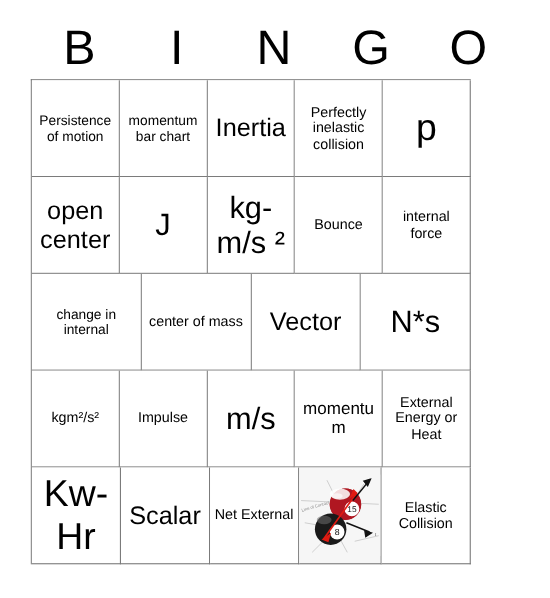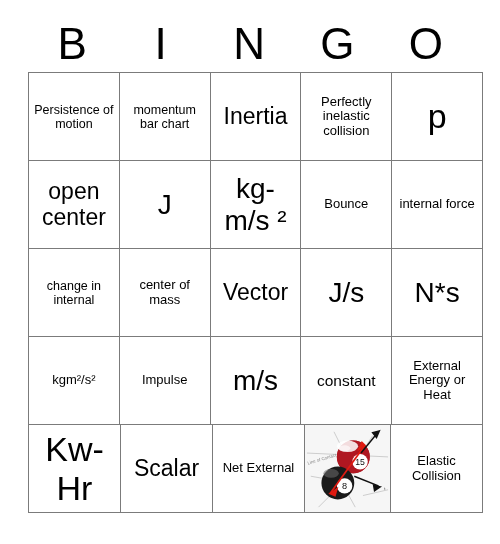--- a/index.html
+++ b/index.html
@@ -35,21 +35,21 @@
     justify-content: center;
     font-size: 44px;
     line-height: 1;
     font-weight: 400;
     letter-spacing: 0px;
     color: #000;
   }
 
   
   .grid {
-    width: 455px;
+    width: 400px;
     border-top: 1.5px solid #7b7b7b;
     border-left: 1.5px solid #7b7b7b;
     box-sizing: border-box;
   }
   .grid-row {
     display: flex;
     width: 100%;
   }
   .cell {
     flex: 1 1 0;
@@ -148,39 +148,36 @@
       <div class="cell">
         <span class="cell-text fs-xs">change in internal</span>
       </div>
       <div class="cell">
         <span class="cell-text fs-md">center of mass</span>
       </div>
       <div class="cell">
         <span class="cell-text fs-lg">Vector</span>
       </div>
       <div class="cell">
-        <span class="cell-text fs-xl">J/s</span>
-      </div>
-      <div class="cell">
         <span class="cell-text fs-xl">N*s</span>
       </div>
     </div>
 
     <div class="grid-row">
       <div class="cell">
         <span class="cell-text fs-md">kgm²/s²</span>
       </div>
       <div class="cell">
         <span class="cell-text fs-md">Impulse</span>
       </div>
       <div class="cell">
         <span class="cell-text fs-xl">m/s</span>
       </div>
       <div class="cell">
-        <span class="cell-text fs-sm">constant</span>
+        <span class="cell-text fs-sm">momentum</span>
       </div>
       <div class="cell">
         <span class="cell-text fs-md">External Energy or Heat</span>
       </div>
     </div>
 
     <div class="grid-row">
       <div class="cell">
         <span class="cell-text fs-xxl">Kw-
 Hr</span>

